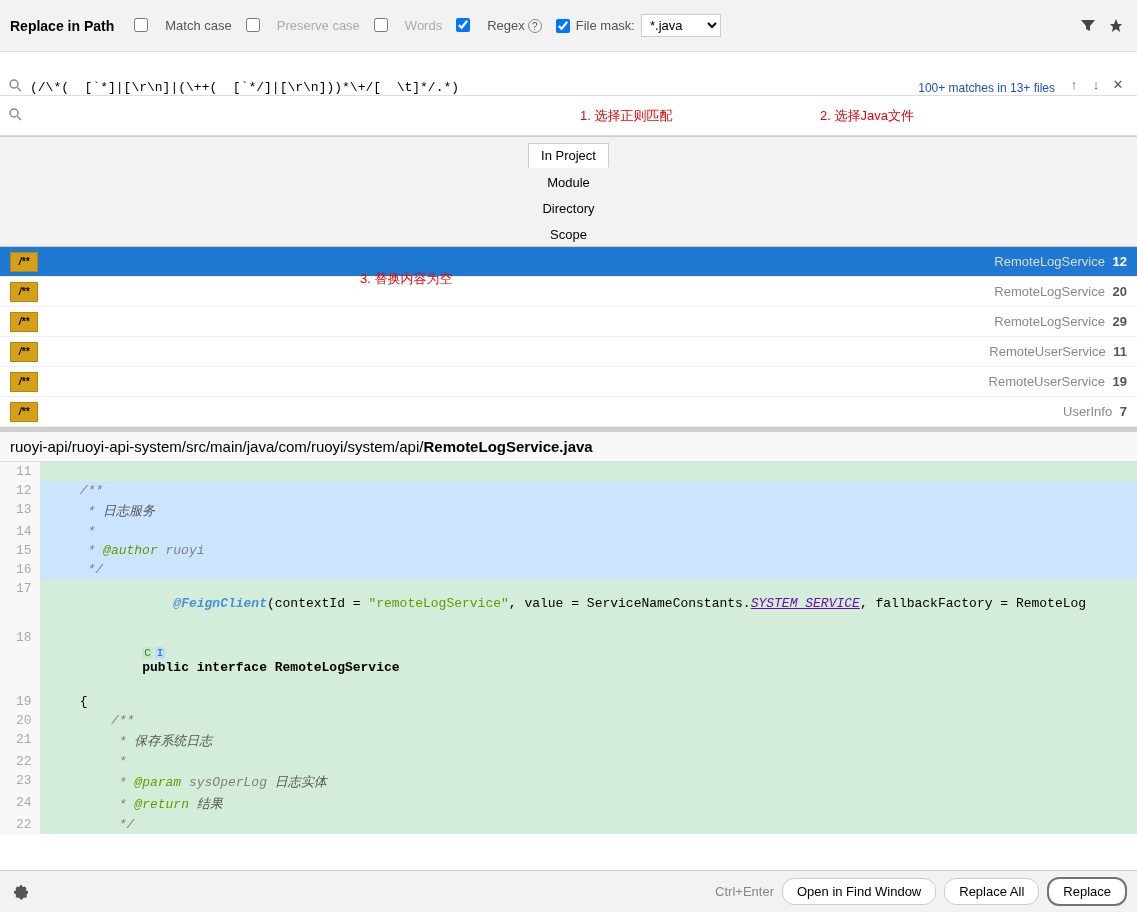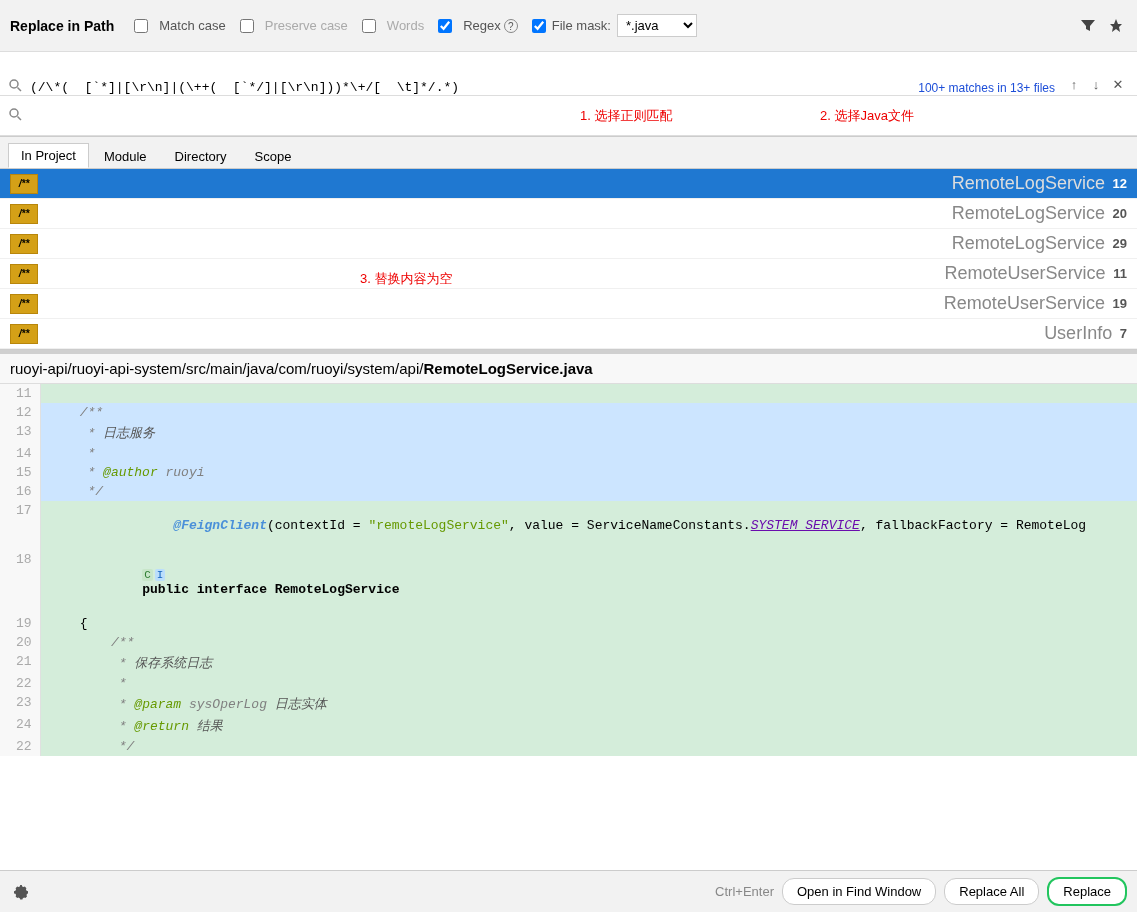--- a/index.html
+++ b/index.html
@@ -34,22 +34,21 @@
     .header-title {
       font-weight: bold;
       font-size: 14px;
       color: #000;
       white-space: nowrap;
       margin-right: 6px;
     }
 
     .checkbox-group {
       display: flex;
-      align-items: center;
-      gap: 11px;
+      gap: 17px;
       white-space: nowrap;
       color: #555;
       font-size: 13px;
     }
 
     .checkbox-group input[type="checkbox"] {
       width: 14px;
       height: 14px;
       cursor: pointer;
     }
@@ -211,20 +210,21 @@
     }
 
     
     .tabs-row {
       display: flex;
       align-items: center;
       background: #f2f2f2;
       padding: 6px 8px 0 8px;
       gap: 2px;
       border-bottom: 1px solid #ccc;
+      flex-direction: column;
     }
 
     .tab {
       padding: 4px 12px;
       font-size: 13px;
       cursor: pointer;
       color: #000000;
       border: 1px solid transparent;
       border-bottom: none;
       background: transparent;
@@ -279,21 +279,21 @@
       flex-shrink: 0;
       font-style: italic;
     }
 
     .result-spacer {
       flex: 1;
     }
 
     .result-filename {
       color: #888;
-      font-size: 18px;
+      font-size: 13px;
     }
 
     .result-line {
       color: #888;
       font-size: 13px;
       margin-left: 4px;
       font-weight: bold;
       color: #555;
     }
 
@@ -392,21 +392,21 @@
     .btn-bottom {
       padding: 5px 14px;
       font-size: 13px;
       border: 1px solid #ccc;
       background: white;
       cursor: pointer;
       border-radius: 12px;
     }
 
     .btn-bottom.primary {
-      border: 2px solid #22c55e;
+      border: 2px solid #737373;
       background: white;
       color: #000;
     }
 
     
     .divider {
       height: 4px;
       background: #d0d0d0;
       cursor: ns-resize;
     }

